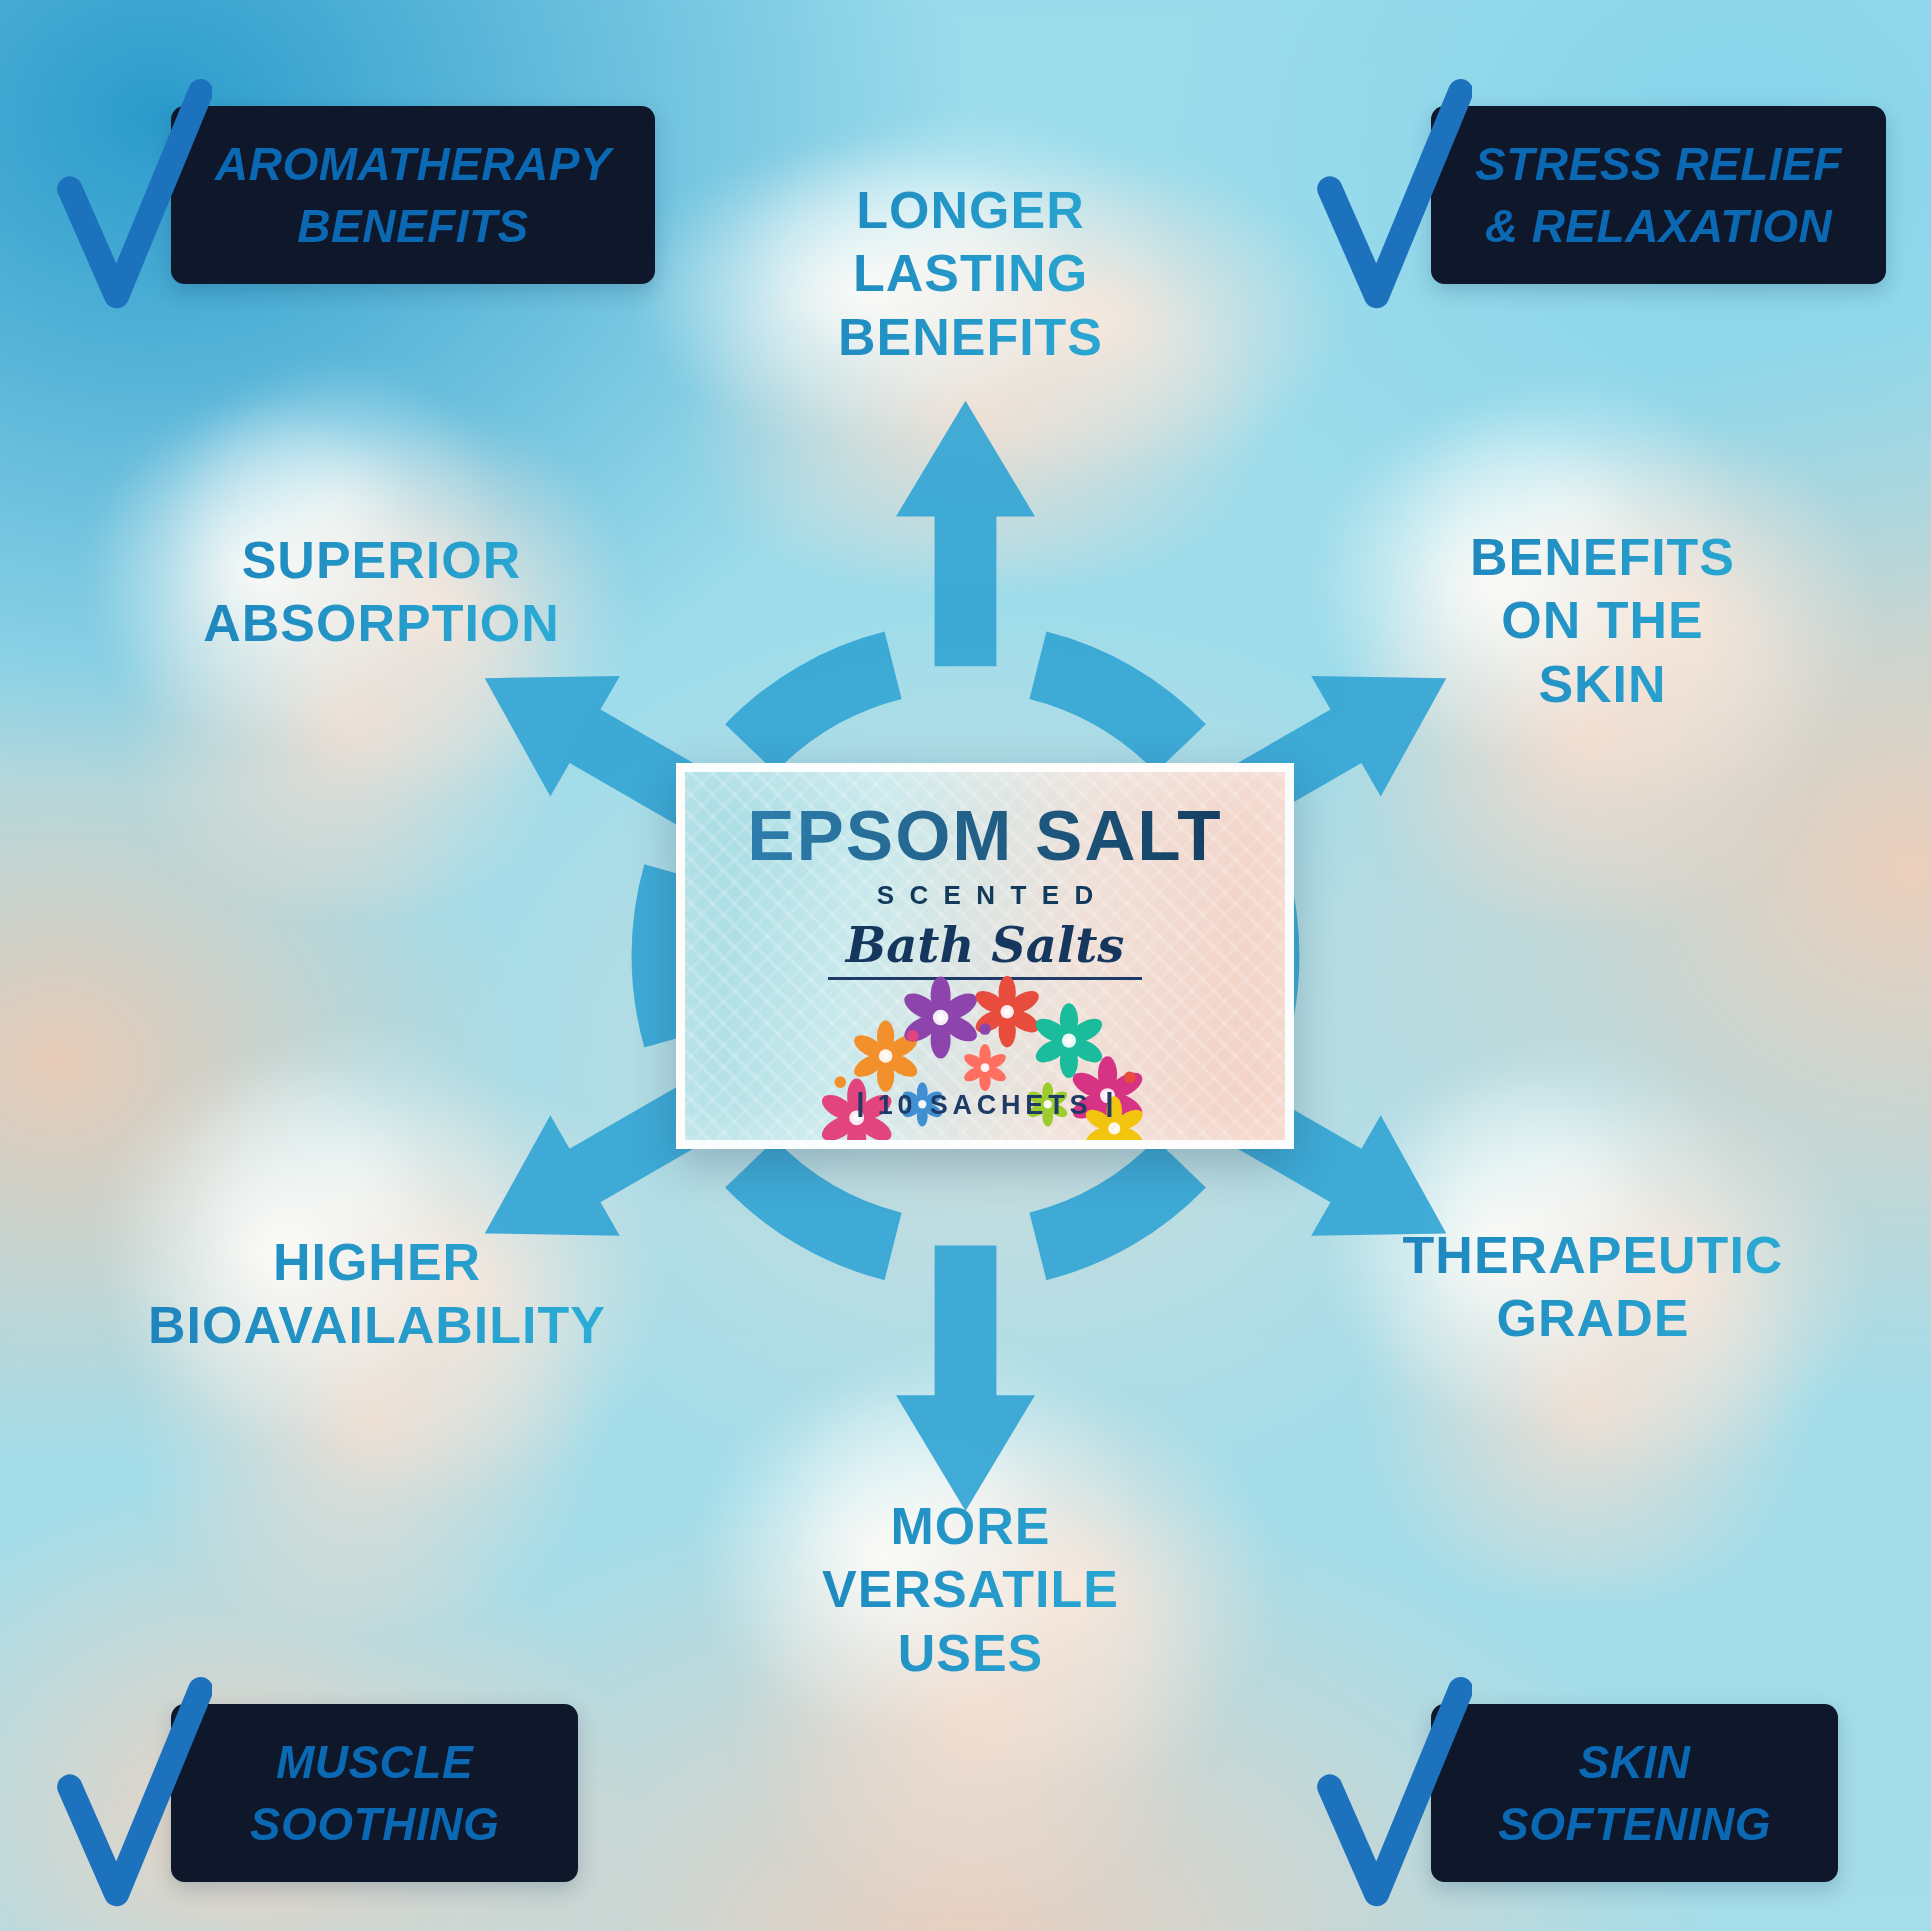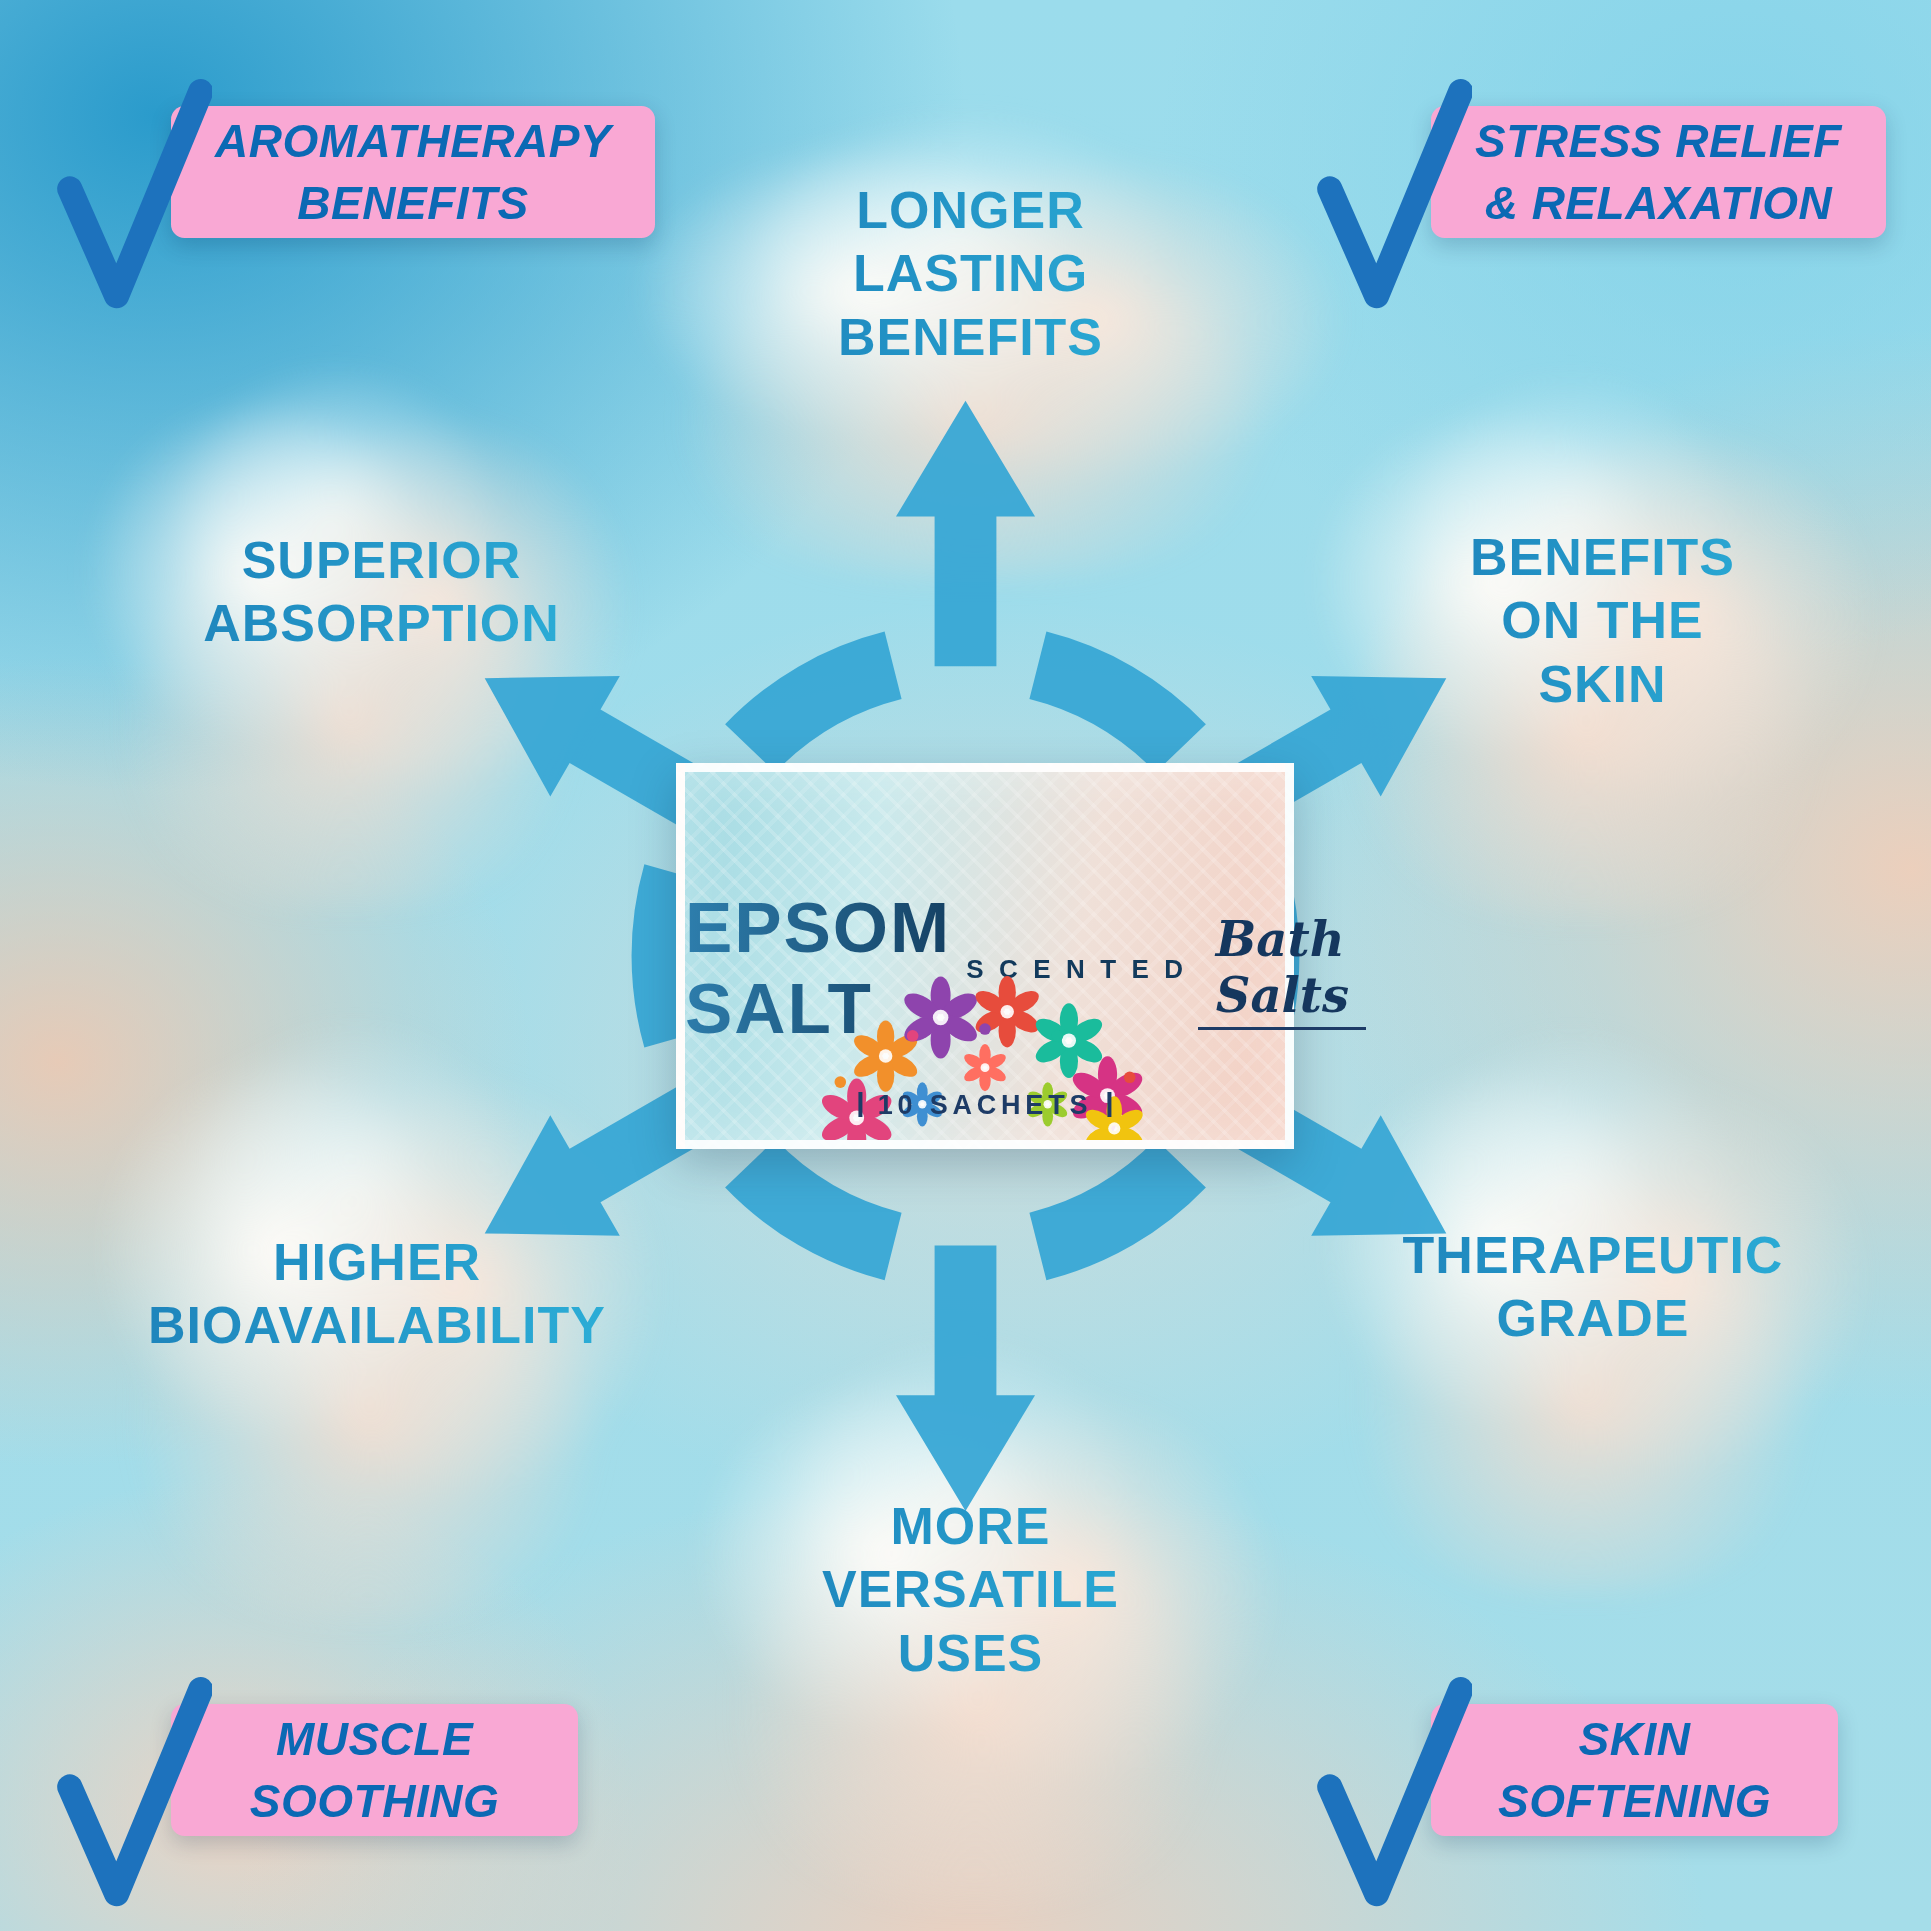--- a/index.html
+++ b/index.html
@@ -50,38 +50,38 @@
   .b-ul{left:92px;top:529px;width:579px;}
   .b-ur{left:1342px;top:526px;width:521px;}
   .b-ll{left:39px;top:1231px;width:676px;}
   .b-lr{left:1284px;top:1224px;width:618px;}
   .b-bot{left:681px;top:1495px;width:579px;}
 
   
   .corner{position:absolute;display:flex;align-items:flex-start;}
   .check{width:159px;height:237px;flex:none;position:relative;z-index:2;}
   .check path{fill:none;stroke:var(--checkmark,#1d72bd);stroke-width:27;stroke-linecap:round;stroke-linejoin:round;}
-  .banner{margin-left:-41px;margin-top:29px;background:#f9a8d4;border-radius:13.5px;
-    padding:4px 44px;box-shadow:0 7.7px 21px rgba(0,40,80,0.20);position:relative;z-index:1;min-width:319px;}
+  .banner{margin-left:-41px;margin-top:29px;background:#0f172a;border-radius:13.5px;
+    padding:27px 44px;box-shadow:0 7.7px 21px rgba(0,40,80,0.20);position:relative;z-index:1;min-width:319px;}
   .banner span{display:block;font-weight:700;font-style:italic;font-size:46px;line-height:1.35;
     color:var(--banner-text,#0b69b4);text-align:center;white-space:pre-line;letter-spacing:0.5px;}
   .pos-tl{left:53px;top:77px;}
   .pos-tr{left:1313px;top:77px;}
   .pos-bl{left:53px;top:1675px;}
   .pos-br{left:1313px;top:1675px;}
 
   
   .product{position:absolute;left:676px;top:763px;width:618px;height:386px;box-sizing:border-box;
     border:9.7px solid rgba(255,255,255,0.92);
     background:
       repeating-linear-gradient(45deg, rgba(255,255,255,0.18) 0 3.9px, rgba(255,255,255,0) 3.9px 15.4px),
       repeating-linear-gradient(-45deg, rgba(255,255,255,0.12) 0 3.9px, rgba(255,255,255,0) 3.9px 15.4px),
       linear-gradient(100deg,#9fd9e2 0%,#c8e9ec 30%,#efe0d8 64%,#f4cfc2 100%);
     box-shadow:0 15.4px 42px rgba(20,60,90,0.28), inset 0 0 58px rgba(255,255,255,0.35);
-    display:flex;align-items:center;padding-top:23px;}
+    display:flex;flex-direction:column;align-items:center;padding-top:23px;}
   .p-title{font-weight:700;font-size:71px;letter-spacing:1.9px;color:#1c5c88;}
   @supports ((-webkit-background-clip:text) or (background-clip:text)){
     .p-title{background:linear-gradient(95deg,#2e7fae,#143e60);
       -webkit-background-clip:text;background-clip:text;-webkit-text-fill-color:transparent;color:transparent;}
   }
   .p-sub{margin-top:3.9px;font-weight:700;font-size:26px;letter-spacing:15.4px;color:#123a5c;text-indent:15.4px;}
   .p-script{margin-top:5.8px;font-family:"DejaVu Serif",serif;font-style:italic;font-weight:700;
     font-size:48px;color:#15375e;border-bottom:3.9px solid #1d3b66;padding:0 17.4px 3.9px 17.4px;}
   .mandala{position:absolute;left:50%;bottom:0;transform:translateX(-50%);width:541px;height:164px;}
   .p-sachets{position:absolute;left:50%;bottom:19.3px;transform:translateX(-50%);

